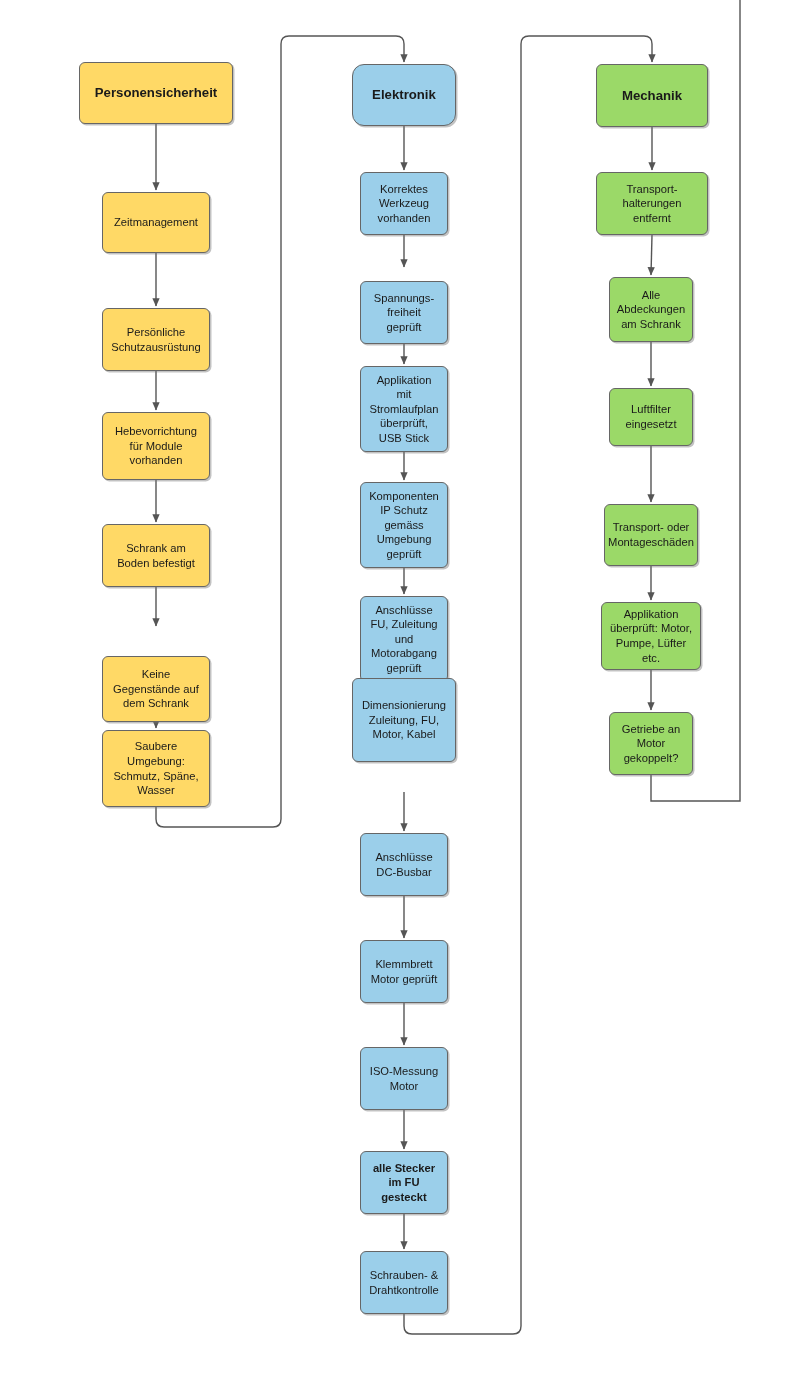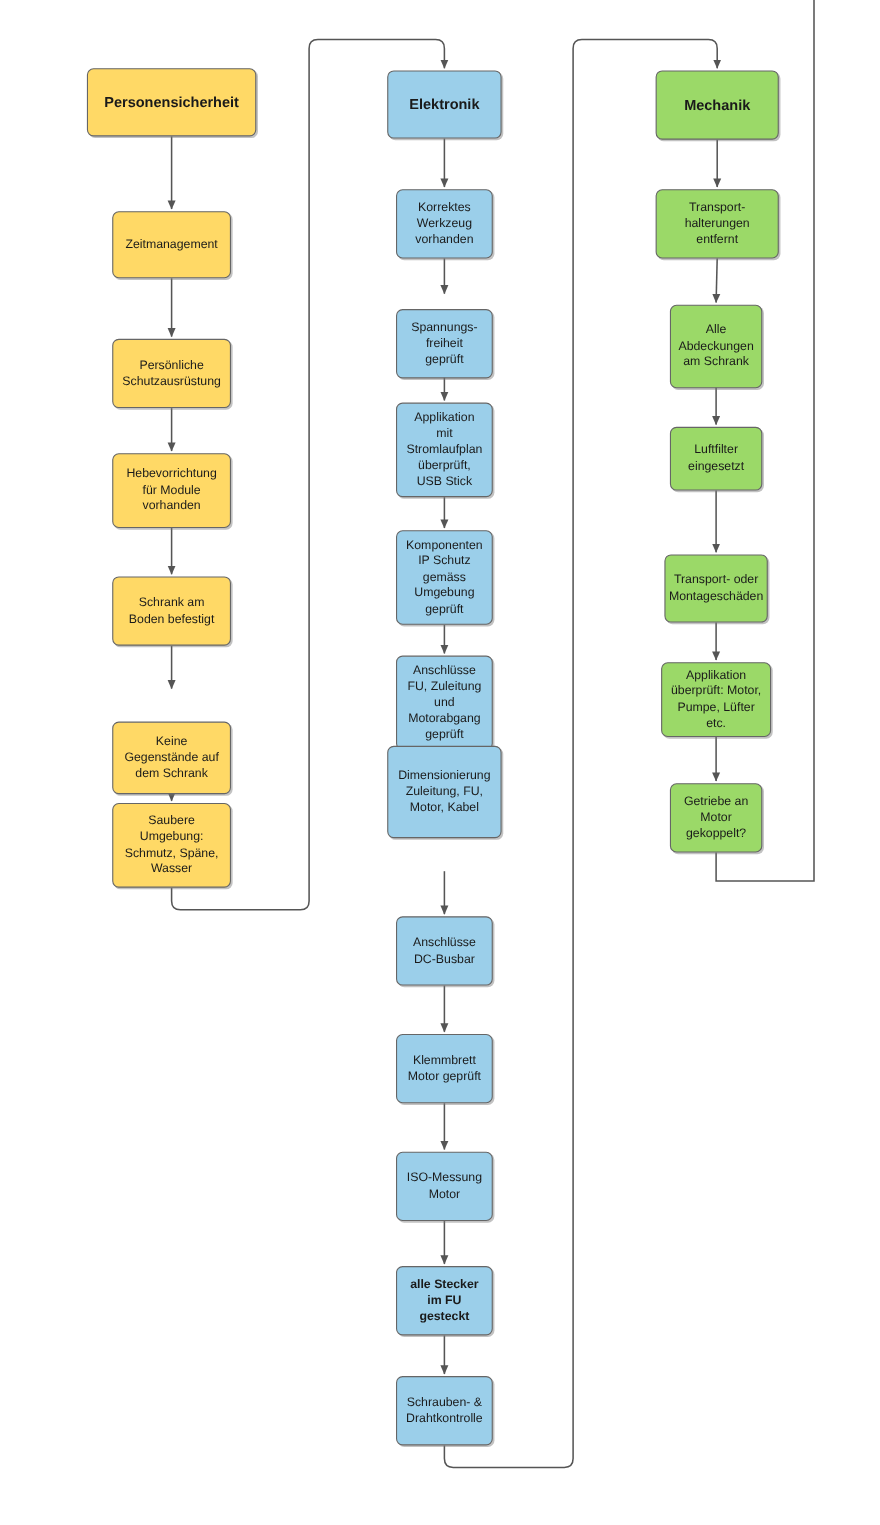--- a/index.html
+++ b/index.html
@@ -102,21 +102,21 @@
 vorhanden</div>
       <div class="node yellow" style="left: 102px; top: 524px; width: 108px; height: 63px;">Schrank am
 Boden befestigt</div>
       <div class="node yellow" style="left: 102px; top: 656px; width: 108px; height: 66px;">Keine
 Gegenstände auf
 dem Schrank</div>
       <div class="node yellow" style="left: 102px; top: 730px; width: 108px; height: 77px;">Saubere
 Umgebung:
 Schmutz, Späne,
 Wasser</div>
-      <div class="node blue header" style="left: 352px; top: 64px; width: 104px; height: 62px;">Elektronik</div>
+      <div class="node blue header" style="left: 352px; top: 64px; width: 104px; height: 62px; border-radius: 12px;">Elektronik</div>
       <div class="node blue" style="left: 360px; top: 172px; width: 88px; height: 63px;">Korrektes
 Werkzeug
 vorhanden</div>
       <div class="node blue" style="left: 360px; top: 269px; width: 88px; height: 63px; margin-top: 12px;">Spannungs-
 freiheit
 geprüft</div>
       <div class="node blue" style="left: 360px; top: 366px; width: 88px; height: 86px;">Applikation
 mit
 Stromlaufplan
 überprüft,
@@ -142,21 +142,21 @@
 Motor</div>
       <div class="node blue" style="left: 360px; top: 1151px; width: 88px; height: 63px; font-weight: bold;">alle Stecker
 im FU
 gesteckt</div>
       <div class="node blue" style="left: 360px; top: 1251px; width: 88px; height: 63px;">Schrauben- &amp;
 Drahtkontrolle</div>
       <div class="node green header" style="left: 596px; top: 64px; width: 112px; height: 63px;">Mechanik</div>
       <div class="node green" style="left: 596px; top: 172px; width: 112px; height: 63px;">Transport-
 halterungen
 entfernt</div>
-      <div class="node green" style="left: 609px; top: 277px; width: 84px; height: 76px; text-align: center;">Alle
+      <div class="node green" style="left: 609px; top: 277px; width: 84px; height: 65px; text-align: center;">Alle
 Abdeckungen
 am Schrank</div>
       <div class="node green" style="left: 609px; top: 388px; width: 84px; height: 58px;">Luftfilter
 eingesetzt</div>
       <div class="node green" style="left: 604px; top: 504px; width: 94px; height: 62px;">Transport- oder
 Montageschäden</div>
       <div class="node green" style="left: 601px; top: 602px; width: 100px; height: 68px;">Applikation
 überprüft: Motor,
 Pumpe, Lüfter
 etc.</div>

